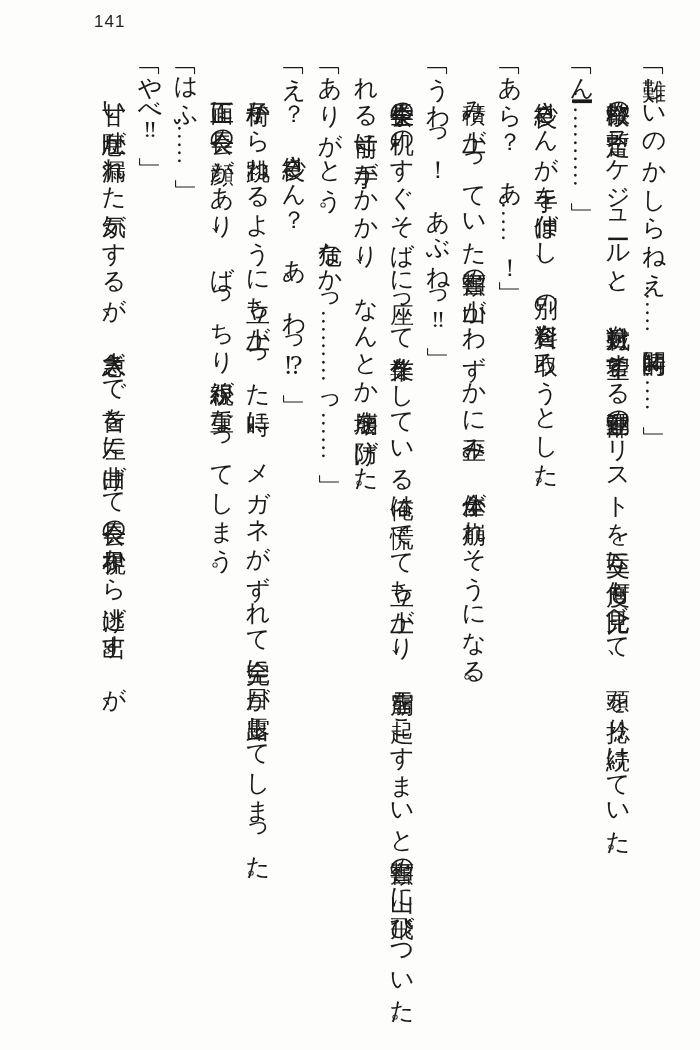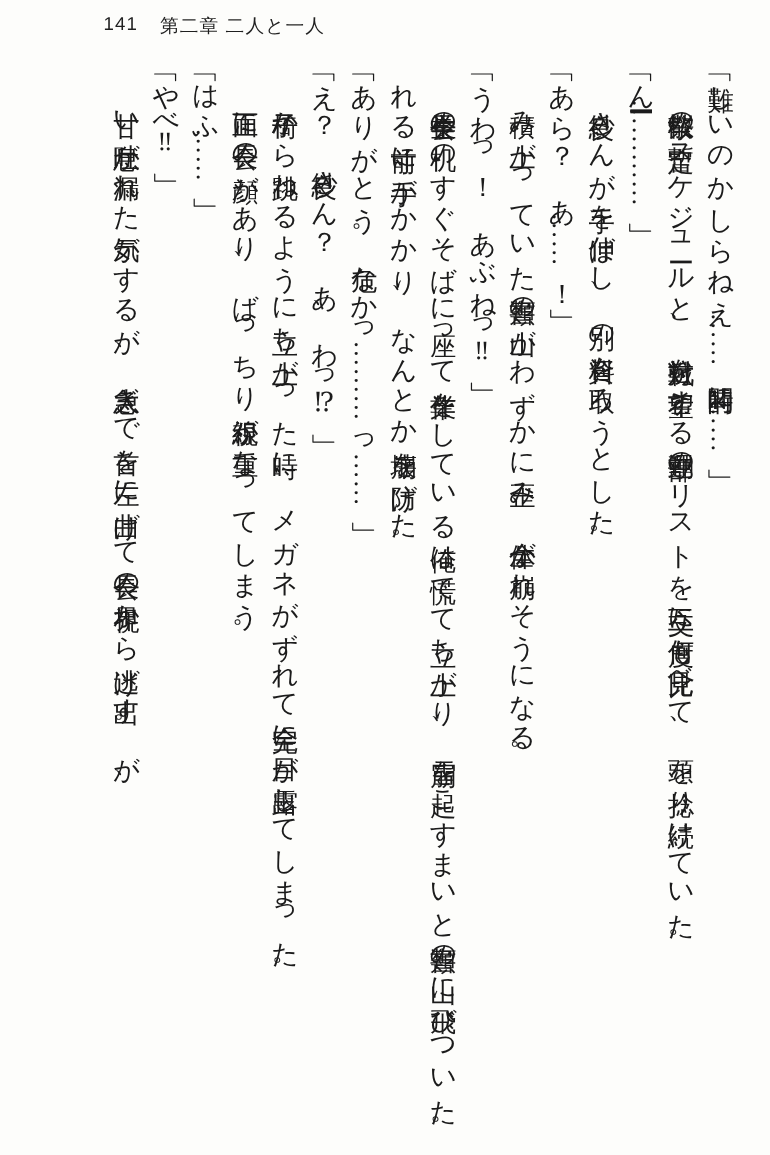--- a/index.html
+++ b/index.html
@@ -11,21 +11,21 @@
   .page {
     position: relative;
     width: 700px; height: 1050px;
     background: #fdfdfb;
     color: #1c1c1c;
   }
   .running-head {
     position: absolute;
     top: 12px; left: 94px;
     display: flex;
-    align-items: flex-start;
+    align-items: center;
     gap: 20px;
     font-family: "Liberation Sans", sans-serif;
     font-size: 17px;
     color: #1f1f1f;
     letter-spacing: 1px;
   }
   .running-head .page-number { font-weight: 500; }
   .body-text {
     position: absolute;
     top: 60px;
@@ -47,21 +47,20 @@
   }
   .body-text p.indent { text-indent: 1em; }
 </style>
 </head>
 <body>
 
 <div class="page">
 
   <div class="running-head">
     <span class="page-number">141</span>
-    <span class="chapter-title">第二章 二人と一人</span>
   </div>
 
   <div class="body-text">
     <p>「難しいのかしらねえ……時間的に……」</p>
     <p class="indent">桜散祭の暫定スケジュールと、対抗戦を希望する運動部のリストを交互に何度も見比べて、頭を捻り続けていた。</p>
     <p>「んーーー…………」</p>
     <p class="indent">紗良さんが手を伸ばし、別の資料を取ろうとした。</p>
     <p>「あら？　あ……！」</p>
     <p class="indent">積み上がっていた書類の山がわずかに歪み、全体が崩れそうになる。</p>
     <p>「うわっ！　あぶねっ‼」</p>

